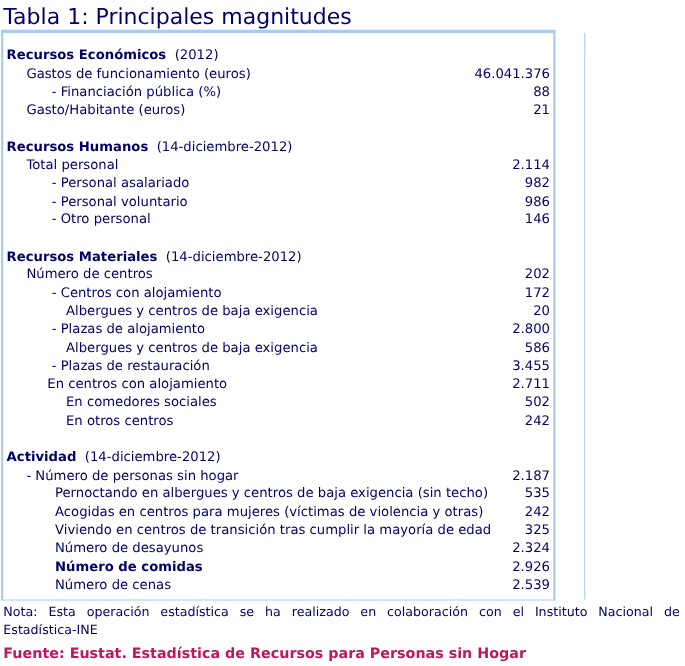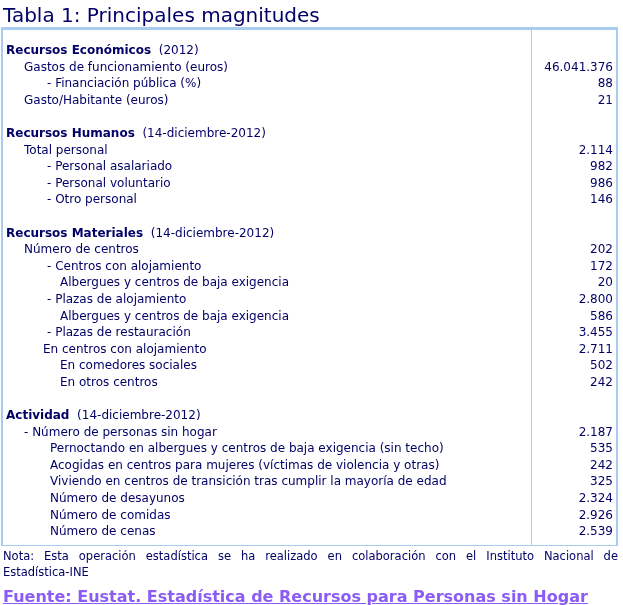--- a/index.html
+++ b/index.html
@@ -1,33 +1,33 @@
 <!DOCTYPE html>
 <html><head>
 <meta charset="utf-8">
 <style>
   html, body { margin:0; padding:0; background:#ffffff; }
   body { width:623px; height:605px; position:relative; overflow:hidden;
          font-family:"DejaVu Sans", sans-serif; color:#000066; }
   .title { position:absolute; left:3px; top:3px; font-size:20px; color:#000066;
            font-family:"DejaVu Sans", sans-serif; letter-spacing:0px; }
-  .tbl { position:absolute; left:1px; top:27px; width:617px; height:519px;
+  .tbl { position:absolute; left:1px; top:27px; width:504px; height:519px;
          border-top:3px solid #a8ccf0; border-left:2px solid #a8ccf0;
          border-right:2px solid #a8ccf0; border-bottom:1px solid #a8ccf0; box-sizing:border-box; }
   .divider { position:absolute; left:528px; top:0; bottom:0; width:1px; background:#a8ccf0; }
   .rows { position:absolute; left:0; top:12px; right:0; }
   .row { position:relative; height:16.6px; line-height:16.6px; font-size:12px; white-space:nowrap; }
   .row .lbl { position:absolute; left:3px; }
   .row .val { position:absolute; right:3px; text-align:left; }
   .row.head .lbl b { font-weight:bold; }
   .row.gap { height:16.6px; }
   .note { position:absolute; left:3px; top:548px; width:615px; font-size:11.5px; color:#000066;
           line-height:16px; text-align:justify; text-align-last:left; }
   .note .first { display:block; text-align:justify; text-align-last:justify; }
-  .source { position:absolute; left:3px; top:587px; font-size:16px; font-weight:bold; color:#8b5cf6;text-decoration:underline; }
+  .source { position:absolute; left:3px; top:587px; font-size:13px; font-weight:bold; color:#be185d; }
 </style>
 </head>
 <body>
 
 <div class="title">Tabla 1: Principales magnitudes</div>
 
 <div class="tbl">
   <div class="divider"></div>
   <div class="rows" id="rows">
       <div class="row head">
@@ -123,21 +123,21 @@
       </div>
       <div class="row">
         <span class="lbl" style="left: 47px;">Viviendo en centros de transición tras cumplir la mayoría de edad</span>
         <span class="val">325</span>
       </div>
       <div class="row">
         <span class="lbl" style="left: 47px;">Número de desayunos</span>
         <span class="val">2.324</span>
       </div>
       <div class="row">
-        <span class="lbl" style="left: 47px;">Número de comidas</span>
+        <span class="lbl" style="left: 47px; font-weight: bold;">Número de comidas</span>
         <span class="val">2.926</span>
       </div>
       <div class="row">
         <span class="lbl" style="left: 47px;">Número de cenas</span>
         <span class="val">2.539</span>
       </div>
     </div>
 </div>
 
 <div class="note">

